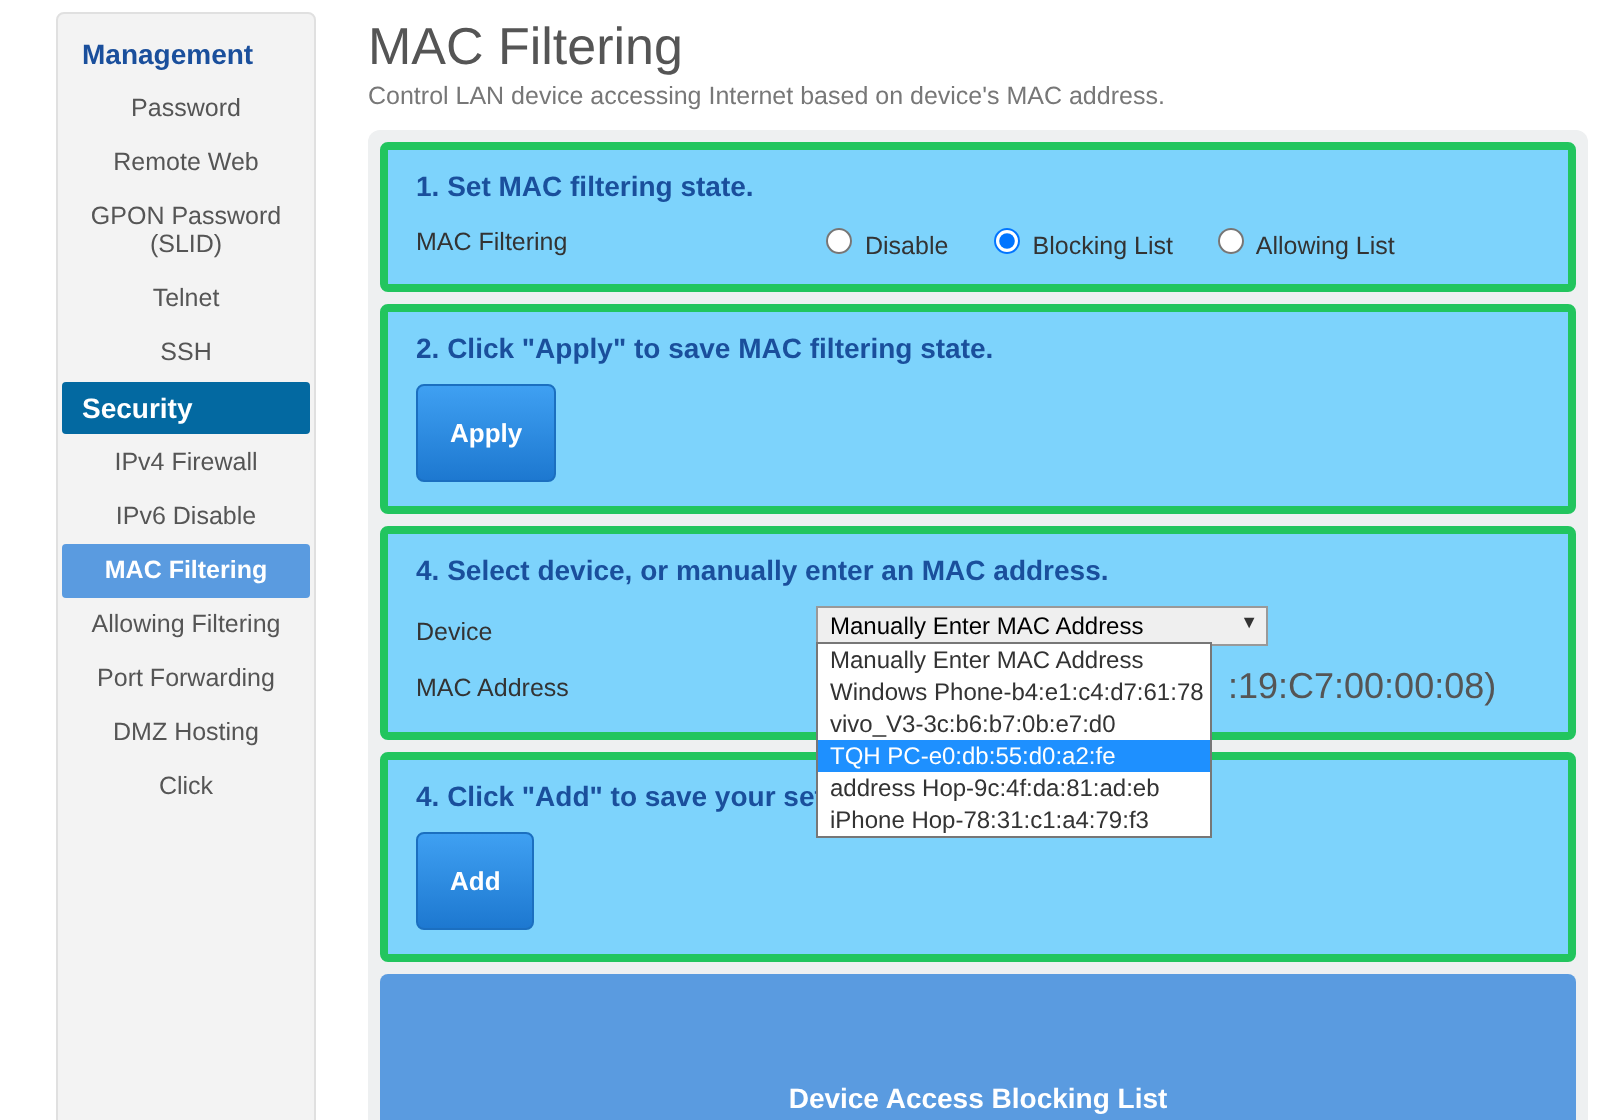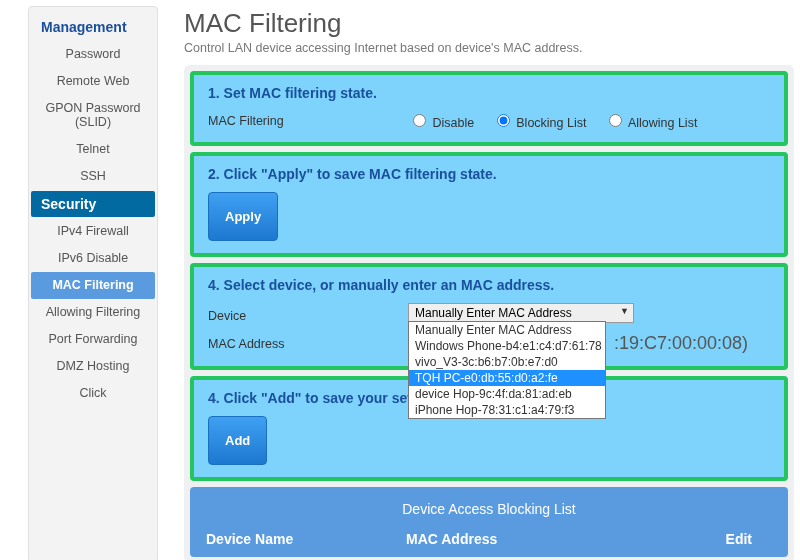--- a/index.html
+++ b/index.html
@@ -129,21 +129,21 @@
   .dd-item { padding: 1px 6px; cursor: pointer; white-space: nowrap; overflow: hidden;}
   .dd-item.sel { background: #1e90ff; color: #fff; }
   .mac-eg { color: #555; margin-left: 8px; font-size: 18px;}
   .listpanel {
     background: #5a9be0;
     border-radius: 4px;
     color: #fff;
     padding: 14px 16px 10px;
     margin-top: 2px;
   }
-  .list-title { text-align: center; font-weight: normal; font-size: 14px; margin-bottom: 14px;}
+  .list-title { text-align: center; font-weight: bold; font-size: 14px; margin-bottom: 14px; margin-top: 40px;}
   .list-head { display: flex; font-weight: bold; font-size: 14px; }
   .lc1 { flex: 0 0 200px; }
   .lc2 { flex: 0 0 190px; }
   .lc3 { flex: 1; text-align: right; padding-right: 20px;}
 </style>
 </head>
 <body>
 
 <div class="wrap">
   <div class="sidebar">
@@ -189,21 +189,21 @@
         <div class="panel-h">4. Select device, or manually enter an MAC address.</div>
         <div class="row" style="margin-bottom:10px;align-items:flex-end;">
           <div class="lbl">Device</div>
           <div class="selwrap">
             <button class="selbtn">Manually Enter MAC Address</button>
             <div class="dropdown">
               <div class="dd-item">Manually Enter MAC Address</div>
               <div class="dd-item">Windows Phone-b4:e1:c4:d7:61:78</div>
               <div class="dd-item">vivo_V3-3c:b6:b7:0b:e7:d0</div>
               <div class="dd-item sel">TQH PC-e0:db:55:d0:a2:fe</div>
-              <div class="dd-item">device Hop-9c:4f:da:81:ad:eb</div>
+              <div class="dd-item">address Hop-9c:4f:da:81:ad:eb</div>
               <div class="dd-item">iPhone Hop-78:31:c1:a4:79:f3</div>
             </div>
           </div>
         </div>
         <div class="row">
           <div class="lbl">MAC Address</div>
           <div style="width:198px;"></div>
           <div class="mac-eg">:19:C7:00:00:08)</div>
         </div>
       </div>

